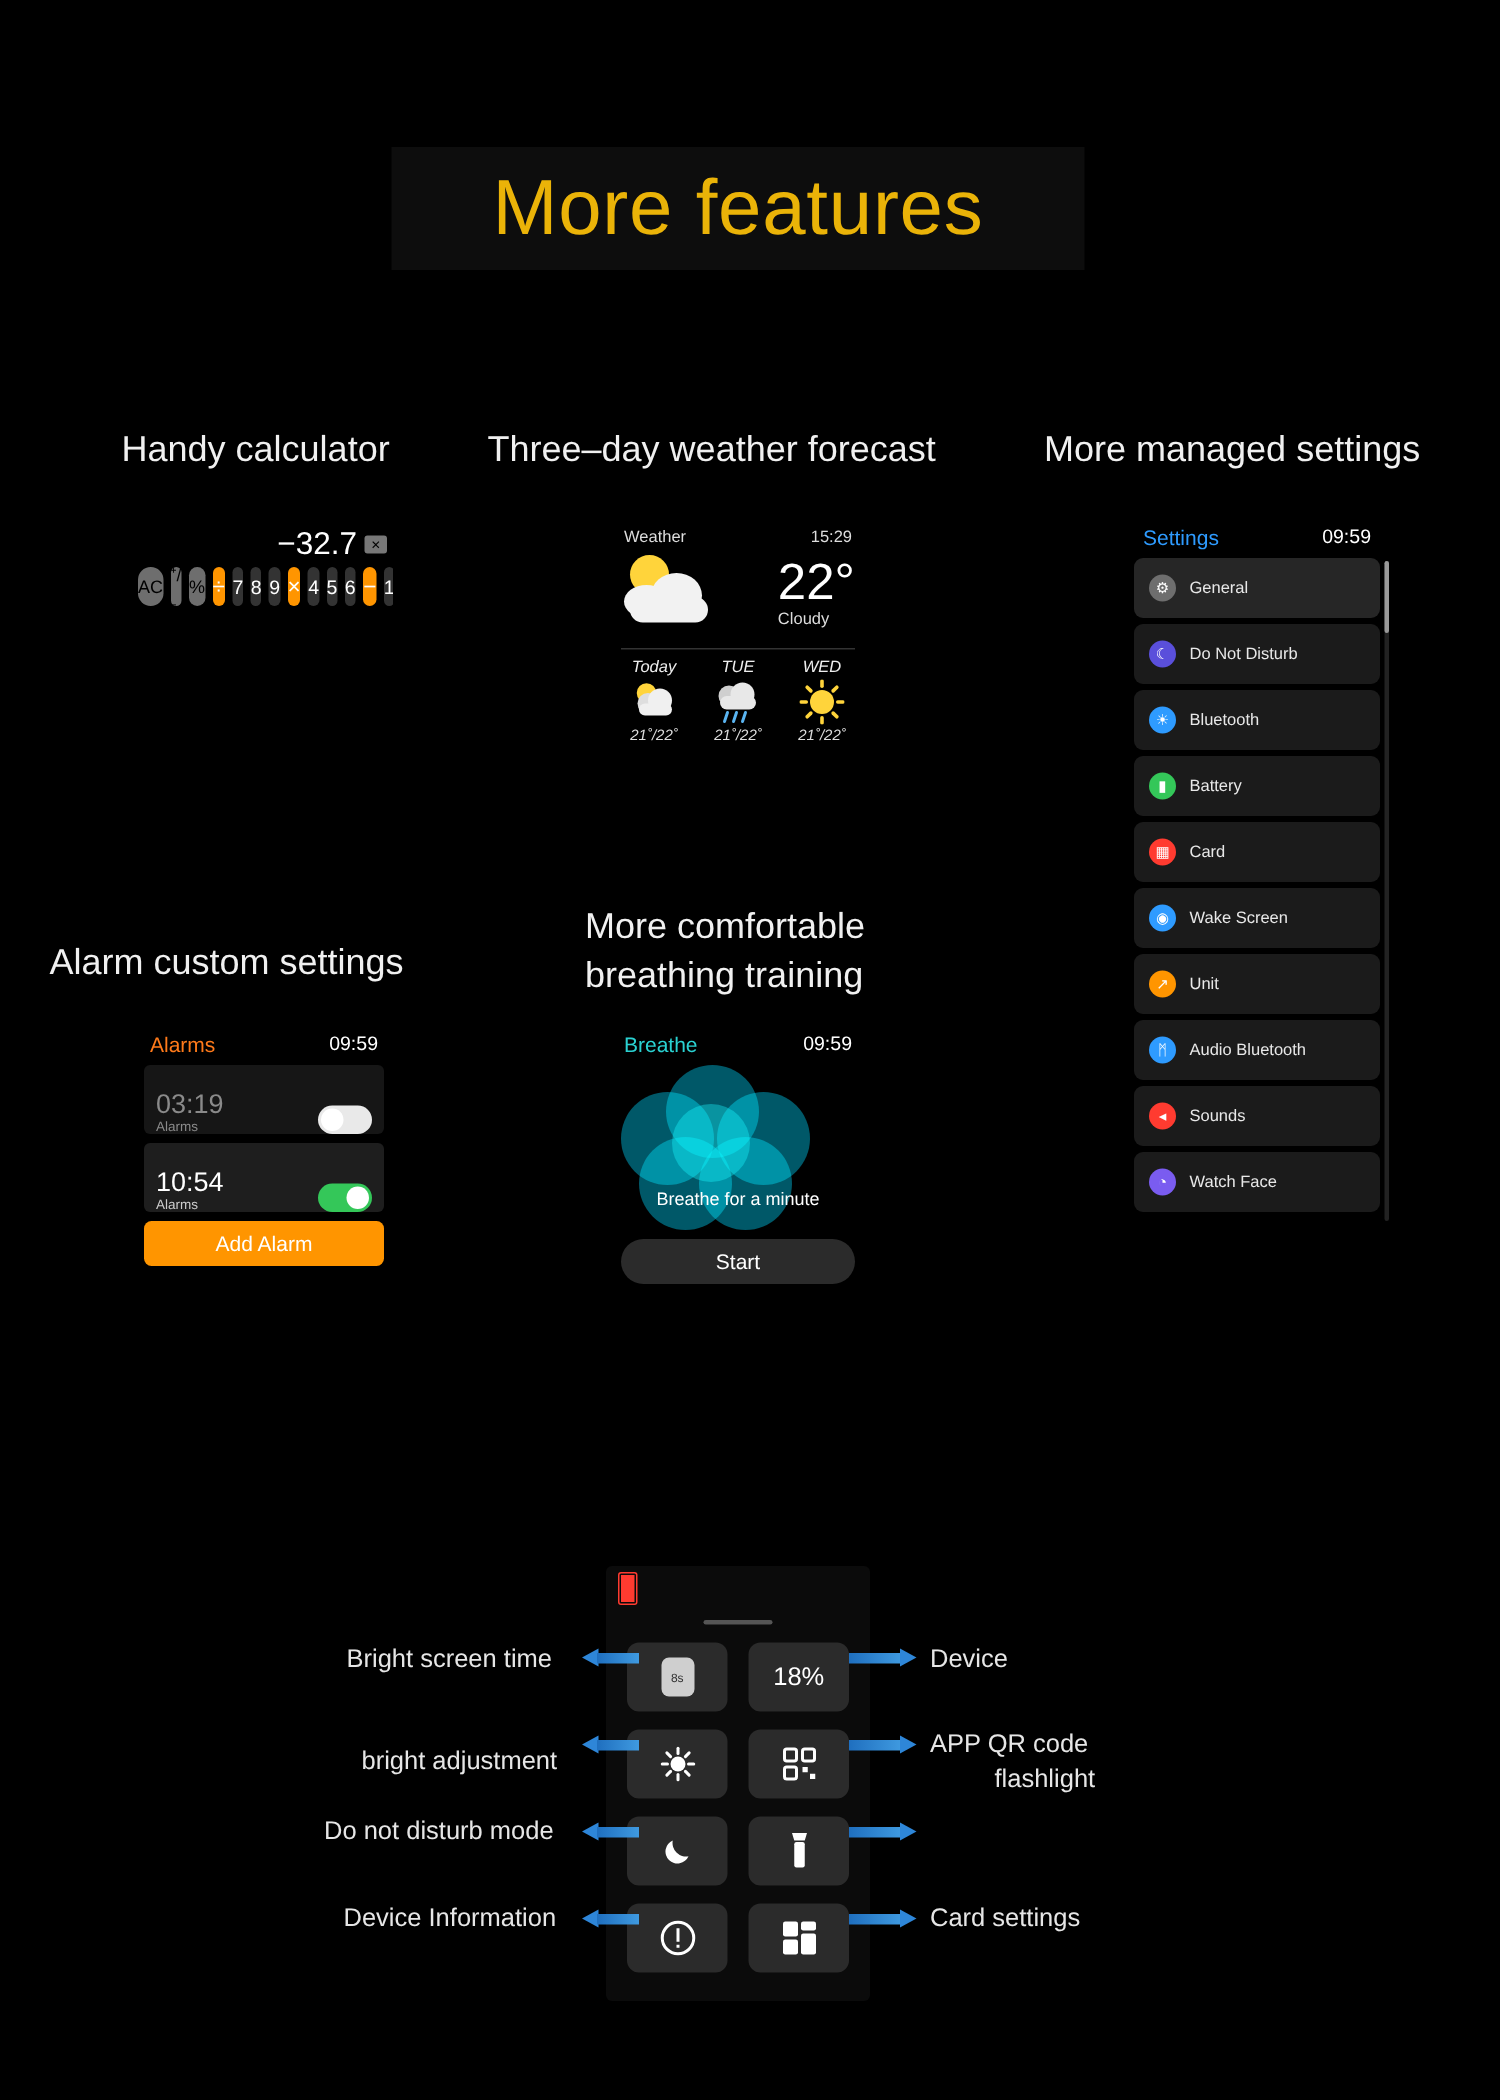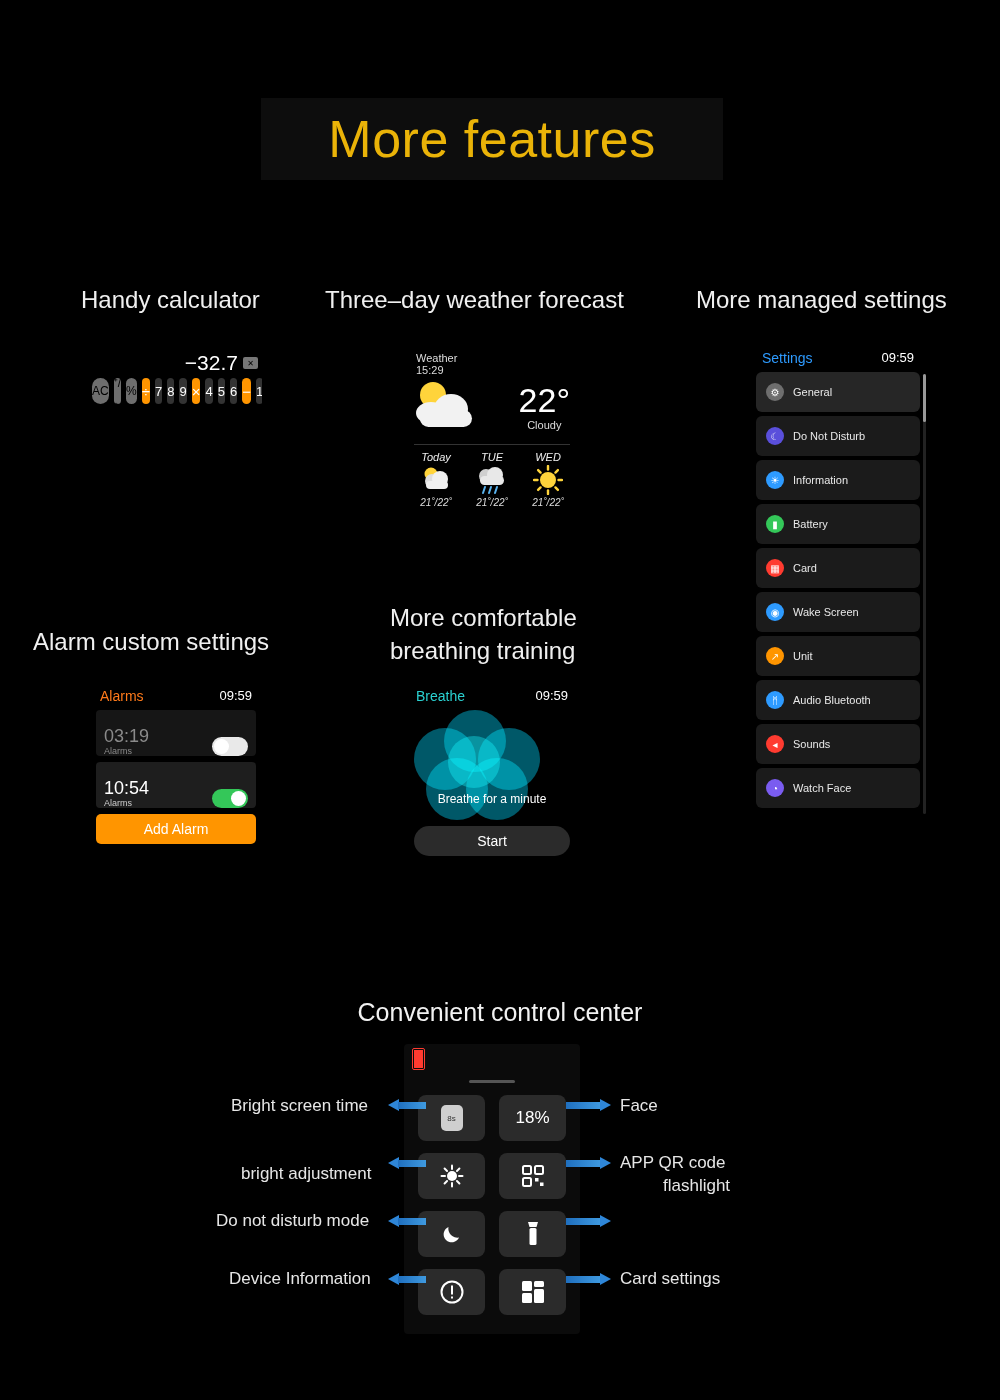--- a/index.html
+++ b/index.html
@@ -43,24 +43,24 @@
   .key {
     flex: 1; height: 26px; border-radius: 13px; display: flex; align-items: center; justify-content: center;
     font-size: 13px; color: #fff; background: #333;
   }
   .key.grey { background: #6e6e6e; color: #000; font-size: 12px; }
   .key.orange { background: #ff9500; color: #fff; font-size: 15px; }
   .key.zero { flex: 2.08; }
 
   
   #weather { left: 404px; top: 342px; width: 176px; height: 208px; background: #000; }
-  .wx-top { display: flex; justify-content: space-between; padding: 10px 12px 0 12px; font-size: 11px; color: #ddd; flex-direction: column; }
+  .wx-top { display: flex; justify-content: space-between; padding: 10px 12px 0 12px; font-size: 11px; color: #ddd; }
   .wx-mid { display: flex; align-items: center; padding: 2px 10px 0 8px; }
   .wx-icon-big { width: 70px; height: 58px; position: relative; }
-  .wx-right { margin-left: auto; text-align: center; }
+  .wx-right { margin-left: auto; text-align: left; }
   .wx-temp { font-size: 34px; line-height: 34px; font-weight: 400; }
   .wx-cond { font-size: 11px; color: #ddd; margin-top: 2px; }
   .wx-sep { height: 1px; background: #333; margin: 8px 10px 0 10px; }
   .wx-days { display: flex; justify-content: space-around; padding: 6px 4px 0 4px; font-style: italic; }
   .wx-day { text-align: center; width: 54px; }
   .wx-dayname { font-size: 11px; color: #eee; }
   .wx-dayicon { height: 34px; display: flex; align-items: center; justify-content: center; }
   .wx-dayicon svg { display:block; }
   .wx-daytemp { font-size: 10px; color: #ddd; }
 
@@ -143,21 +143,20 @@
   <div class="hero">
     <div class="hero-title">More features</div>
   </div>
 
   <div class="caption" style="left:81px; top:286px;">Handy calculator</div>
   <div class="caption" style="left:325px; top:286px;">Three–day weather forecast</div>
   <div class="caption" style="left:696px; top:286px;">More managed settings</div>
   <div class="caption" style="left:33px; top:628px;">Alarm custom settings</div>
   <div class="caption" style="left:390px; top:604px;">More comfortable</div>
   <div class="caption" style="left:390px; top:637px;">breathing training</div>
-  <div class="cc-caption">Convenient control center</div>
 
   <div class="device" id="calc">
     <div class="calc-display">
       <span class="calc-value">−32.7</span>
       <span class="calc-del">✕</span>
     </div>
     <div class="calc-rows" id="calc-rows">
         <div class="calc-row">
           <div class="key grey">AC</div>
           <div class="key grey">⁺/₋</div>
@@ -266,21 +265,21 @@
     <div class="set-row first">
           <span class="set-ico" style="background:#6e6e6e">⚙</span>
           <span class="set-label">General</span>
         </div>
         <div class="set-row">
           <span class="set-ico" style="background:#5a4fdb">☾</span>
           <span class="set-label">Do Not Disturb</span>
         </div>
         <div class="set-row">
           <span class="set-ico" style="background:#2e9bff">☀</span>
-          <span class="set-label">Information</span>
+          <span class="set-label">Bluetooth</span>
         </div>
         <div class="set-row">
           <span class="set-ico" style="background:#34c759">▮</span>
           <span class="set-label">Battery</span>
         </div>
         <div class="set-row">
           <span class="set-ico" style="background:#ff3b30">▦</span>
           <span class="set-label">Card</span>
         </div>
         <div class="set-row">
@@ -446,18 +445,18 @@
     </div>
   <div class="arrow right" style="left:566px; top:1215px; width:45px;">
       <span class="shaft"></span>
       <span class="head"></span>
     </div>
   <div class="arrow right" style="left:566px; top:1273px; width:45px;">
       <span class="shaft"></span>
       <span class="head"></span>
     </div>
 
-  <div class="cc-label" style="left:620px; top:1096px;">Face</div>
+  <div class="cc-label" style="left:620px; top:1096px;">Device</div>
   <div class="cc-label" style="left:620px; top:1153px;">APP QR code</div>
   <div class="cc-label" style="left:620px; top:1176px;margin-left:43px;">flashlight</div>
   <div class="cc-label" style="left:620px; top:1269px;">Card settings</div>
 
 </div>
 
 </body></html>

